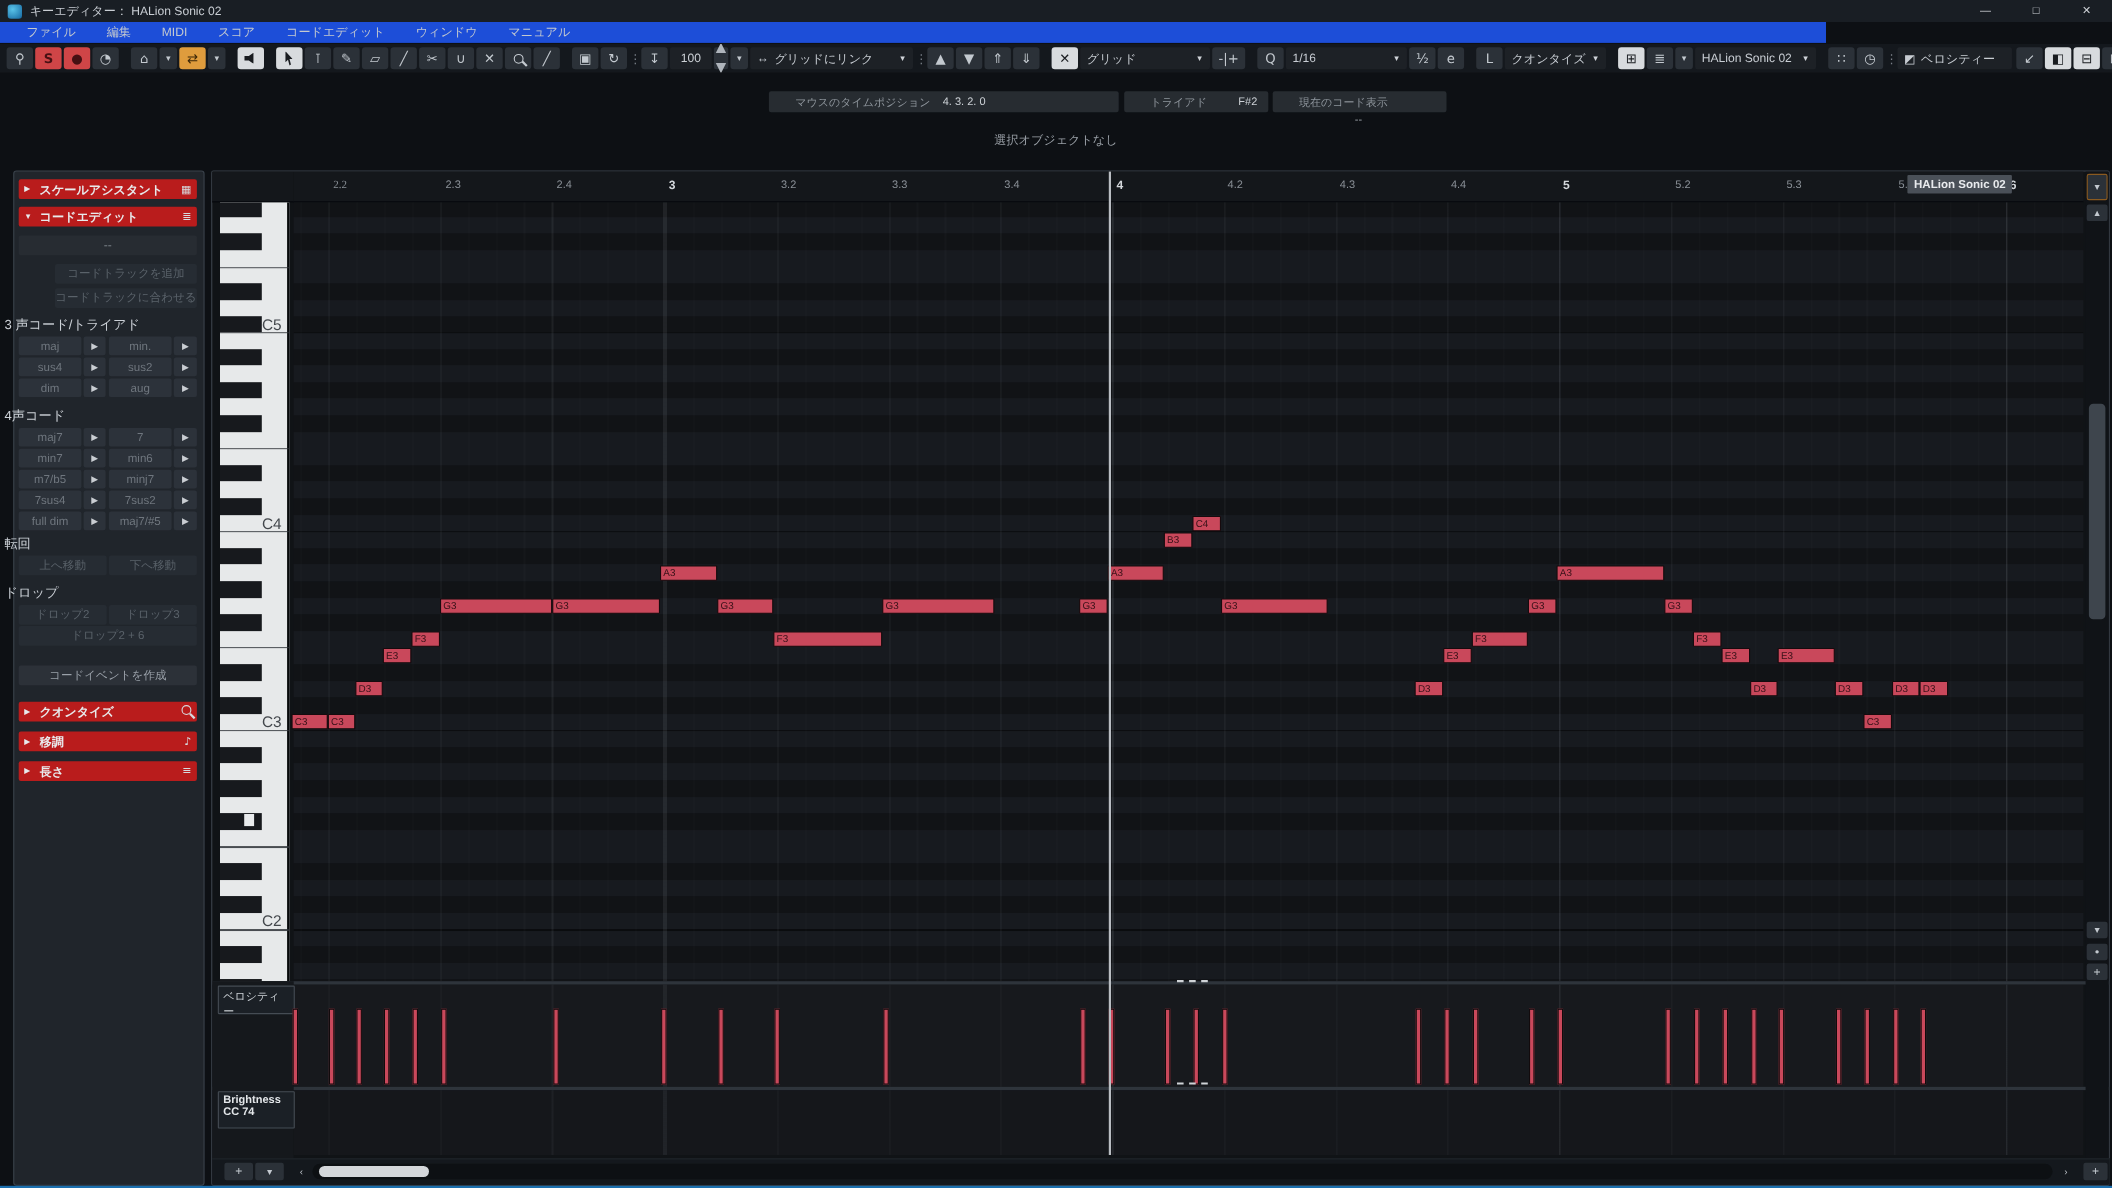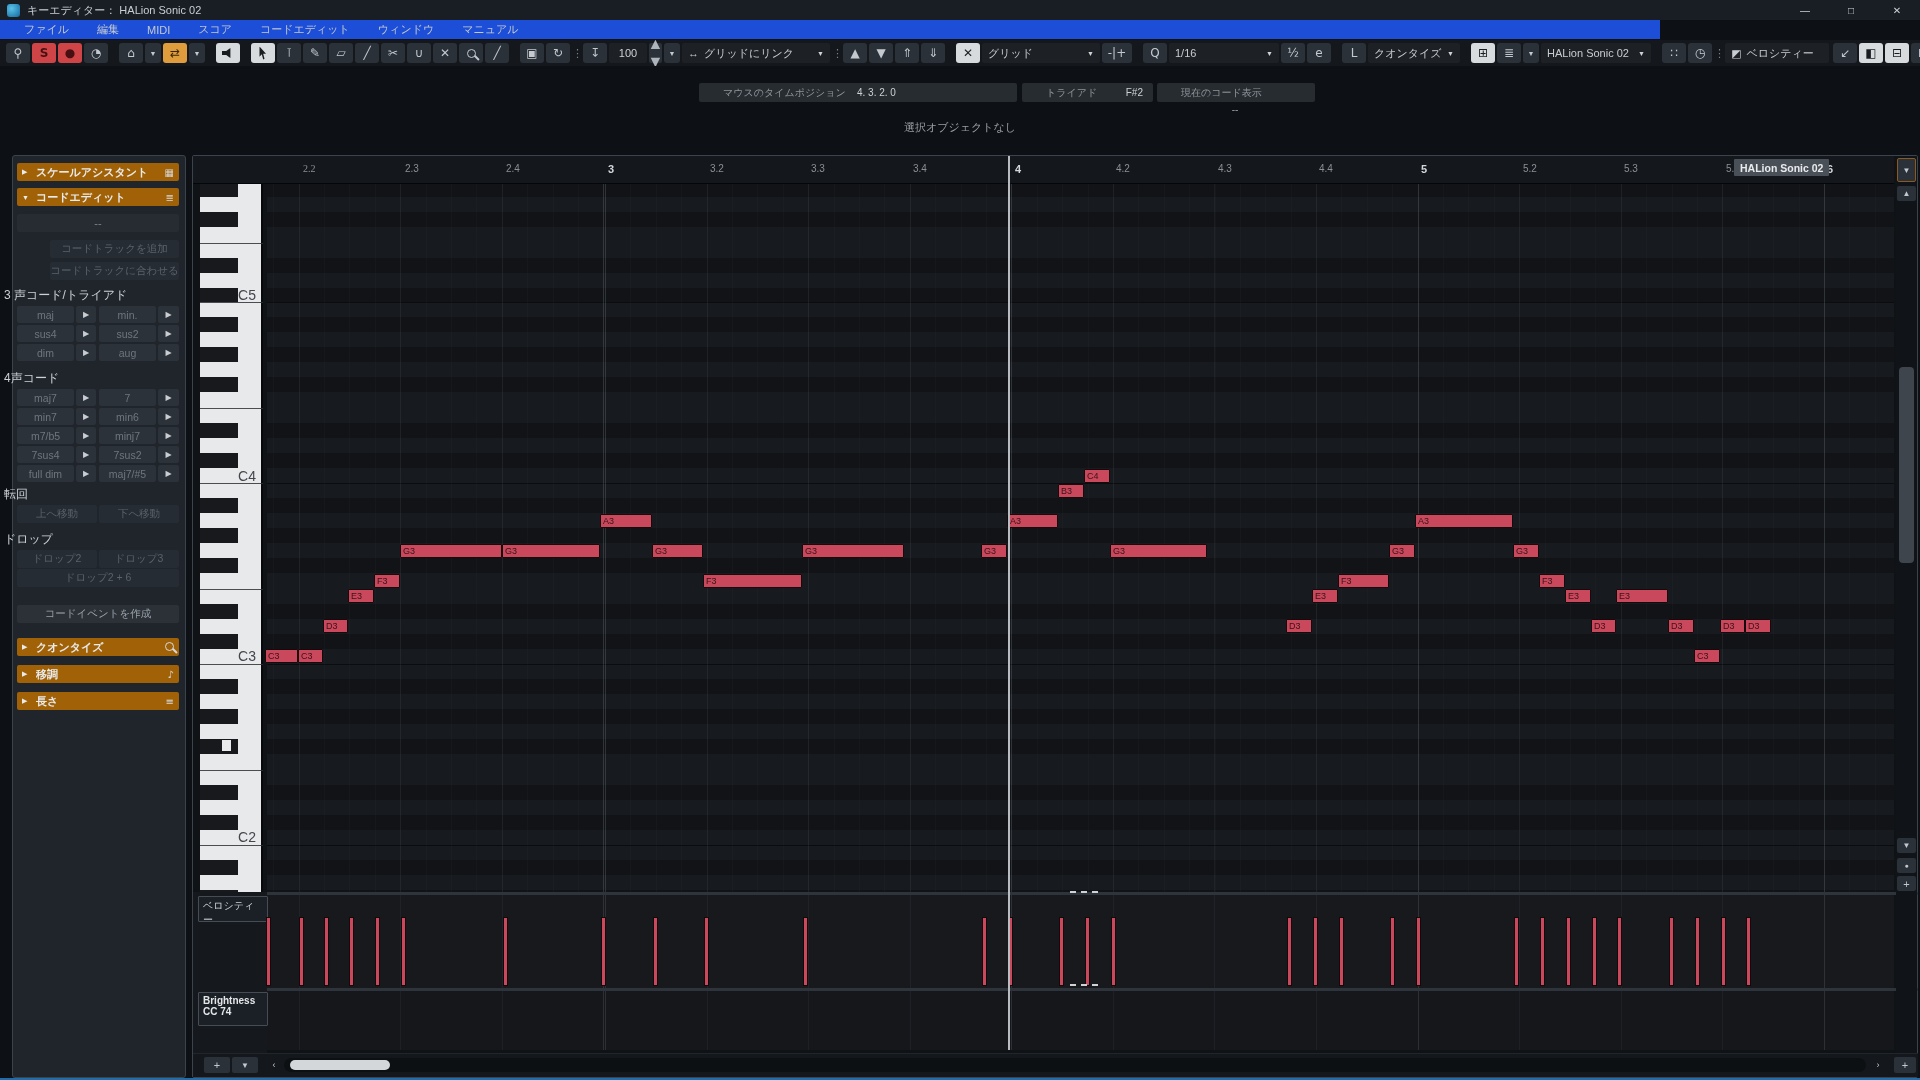--- a/index.html
+++ b/index.html
@@ -32,21 +32,21 @@
   .icon-cursor{width:10px;height:13px;background:currentColor;clip-path:polygon(15% 0,15% 78%,38% 60%,52% 100%,65% 94%,52% 55%,80% 55%)}
   .icon-mag{width:9px;height:9px;border:1.5px solid currentColor;border-radius:50%;position:relative;display:inline-block}
   .icon-mag::after{content:"";position:absolute;width:6px;height:1.5px;background:currentColor;transform:rotate(45deg);right:-5px;bottom:-2px}
   
   .info-box{position:absolute;top:83px;height:19px;background:#272c31;border-radius:2px;display:flex;align-items:center;font-size:10px;color:#8f969d}
   .info-box .lbl{padding-left:24px;white-space:nowrap}
   .info-box .val{color:#ccd1d6;white-space:nowrap}
   #sel-status{position:absolute;left:0;top:120px;width:1920px;text-align:center;font-size:11px;color:#9aa0a7}
   
   #inspector{position:absolute;left:12px;top:155px;width:174px;height:923px;background:#20252b;border:1px solid #3a424b;border-radius:3px}
-  .insp-head{position:absolute;left:17px;width:162px;height:18px;background:#a16207;border-radius:2px;display:flex;align-items:center;color:#e8eaec;font-size:11px;gap:6px;padding:0 5px}
+  .insp-head{position:absolute;left:17px;width:162px;height:18px;background:#b91c1c;border-radius:2px;display:flex;align-items:center;color:#e8eaec;font-size:11px;gap:6px;padding:0 5px}
   .insp-head .tri{font-size:7px;width:8px}
   .insp-head .hlabel{flex:1;white-space:nowrap;overflow:hidden;font-weight:bold}
   .insp-head .hicon{font-size:10px;color:#d6dade;font-family:"DejaVu Sans",sans-serif}
   .insp-display{position:absolute;left:17px;top:214px;width:162px;height:18px;background:#272c32;border-radius:2px;color:#7d848c;font-size:11px;display:flex;align-items:center;justify-content:center}
   .insp-btn{position:absolute;height:18px;background:#262c33;border-radius:2px;color:#5a626a;font-size:10.5px;display:flex;align-items:center;justify-content:center;white-space:nowrap;overflow:hidden}
   .insp-btn.lit{background:#2c3138;color:#9aa1a9}
   .insp-label{position:absolute;left:4px;color:#ccd1d7;font-size:12px;white-space:nowrap}
   .chord-cell{position:absolute;height:17px;background:#2c323a;border-radius:2px;color:#6f767e;font-size:10.5px;display:flex;align-items:center;justify-content:center;overflow:hidden}
   .chord-arr{position:absolute;height:17px;background:#2c323a;border-radius:2px;color:#c9cdd2;font-size:8px;display:flex;align-items:center;justify-content:center}
   

